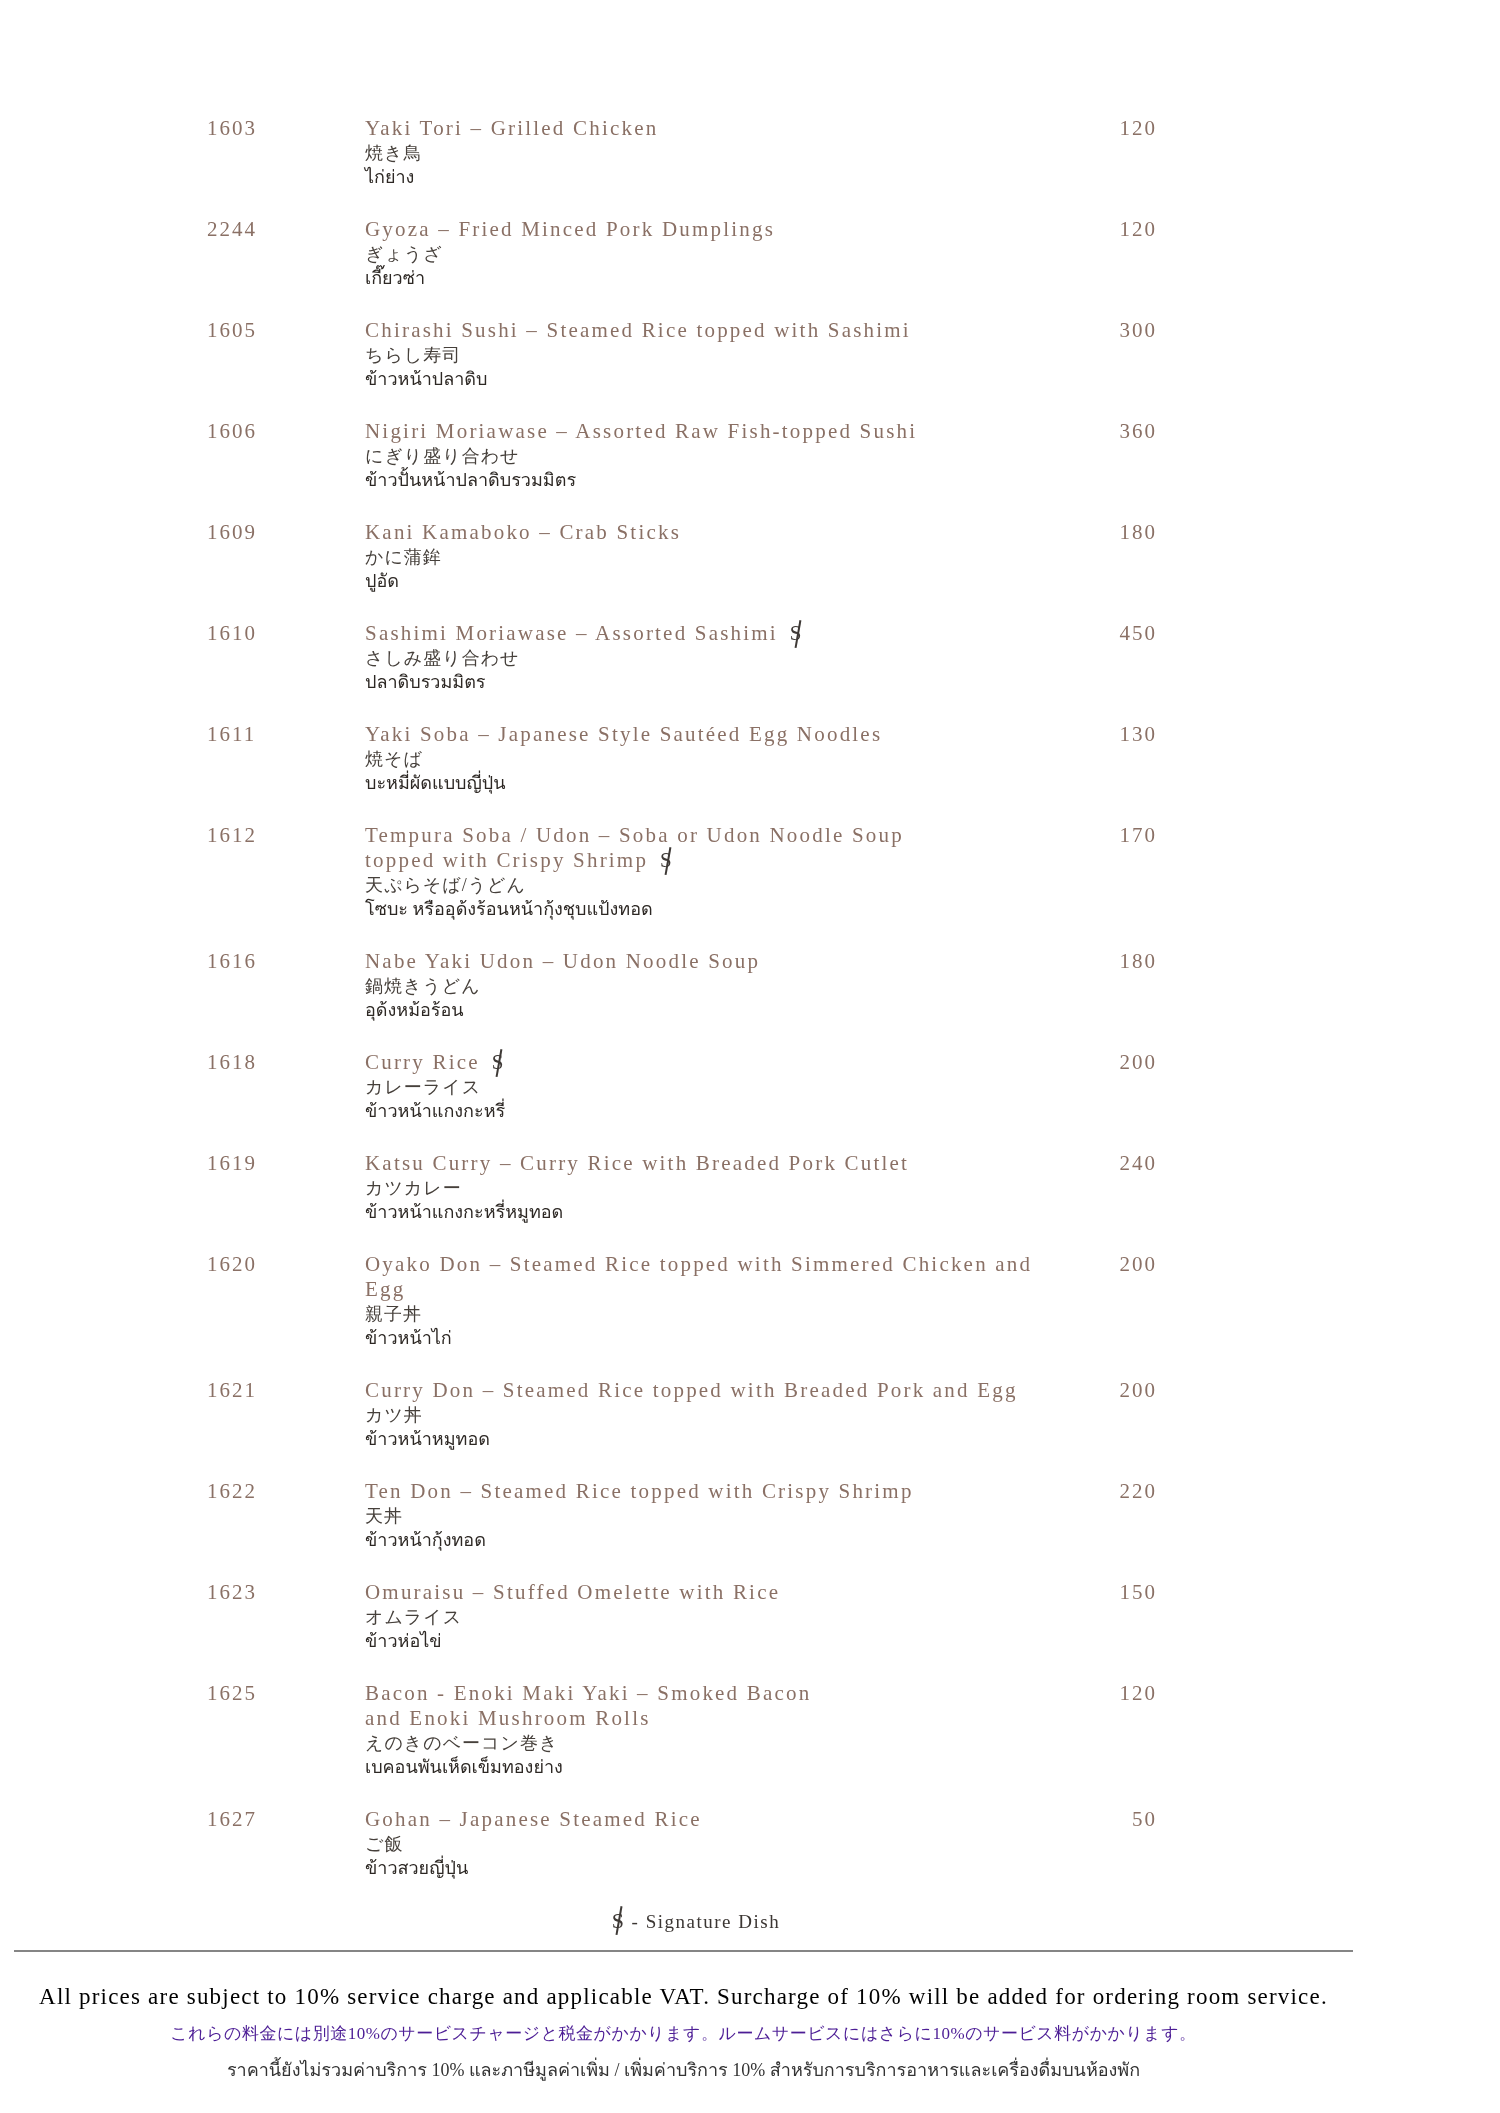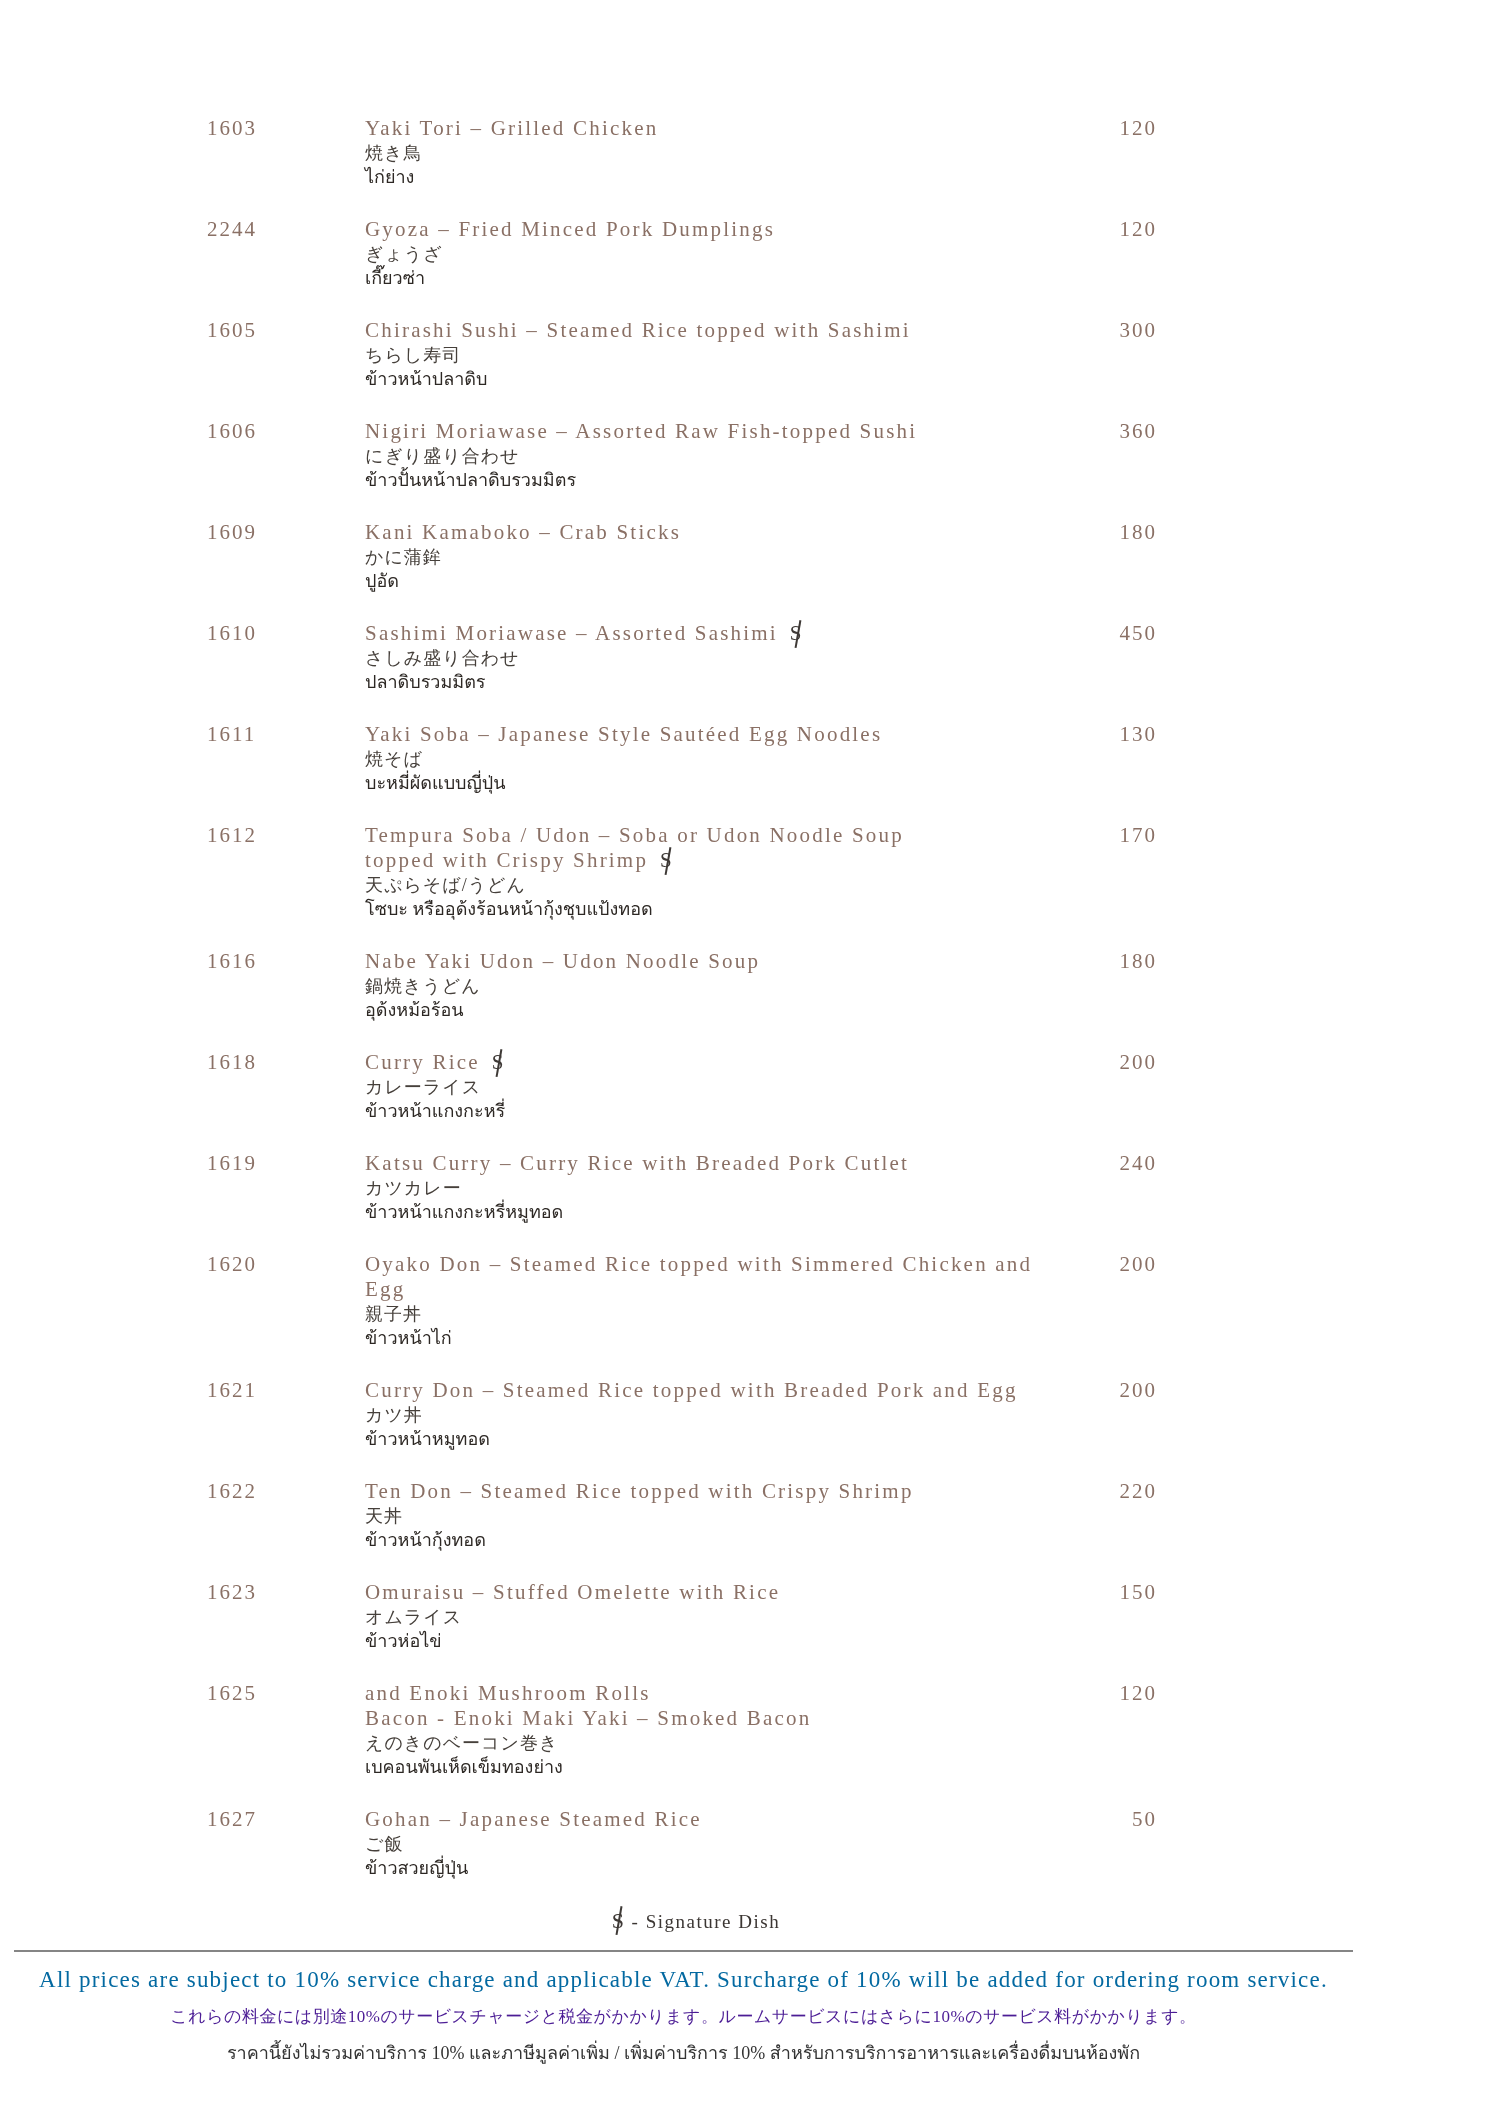--- a/index.html
+++ b/index.html
@@ -51,22 +51,22 @@
   }
   .sig-note .sigmark { font-size: 22px; margin-left: 0; margin-right: 6px; }
 
   .divider {
     border: none; border-top: 2px solid #858585;
     margin: 16px 14px 0 14px;
   }
 
   .footer { text-align: center; }
   .footer-en {
-    margin-top: 15px;
-    font-size: 23px; letter-spacing: 1.2px; color: #0369a1;
+    margin-top: 32px;
+    font-size: 23px; letter-spacing: 1.2px; color: #000000;
   }
   .footer-jp {
     margin-top: 12px;
     font-size: 17px; letter-spacing: 0.5px; color: #4c1d95;
   }
   .footer-th {
     margin-top: 10px;
     font-size: 18px; color: #333333;
   }
 </style>
@@ -237,22 +237,22 @@
 
         <div class="item-jp">オムライス</div>
         <div class="item-th">ข้าวห่อไข่</div>
       </div>
       <div class="item-price">150</div>
     </div>
 
     <div class="item">
       <div class="item-no">1625</div>
       <div class="item-names">
+        <div class="item-name"><span>Bacon - Enoki Maki Yaki – Smoked Bacon</span></div>
         <div class="item-name"><span>and Enoki Mushroom Rolls</span></div>
-        <div class="item-name"><span>Bacon - Enoki Maki Yaki – Smoked Bacon</span></div>
         <div class="item-jp">えのきのベーコン巻き</div>
         <div class="item-th">เบคอนพันเห็ดเข็มทองย่าง</div>
       </div>
       <div class="item-price">120</div>
     </div>
 
     <div class="item">
       <div class="item-no">1627</div>
       <div class="item-names">
         <div class="item-name"><span>Gohan – Japanese Steamed Rice</span></div>

